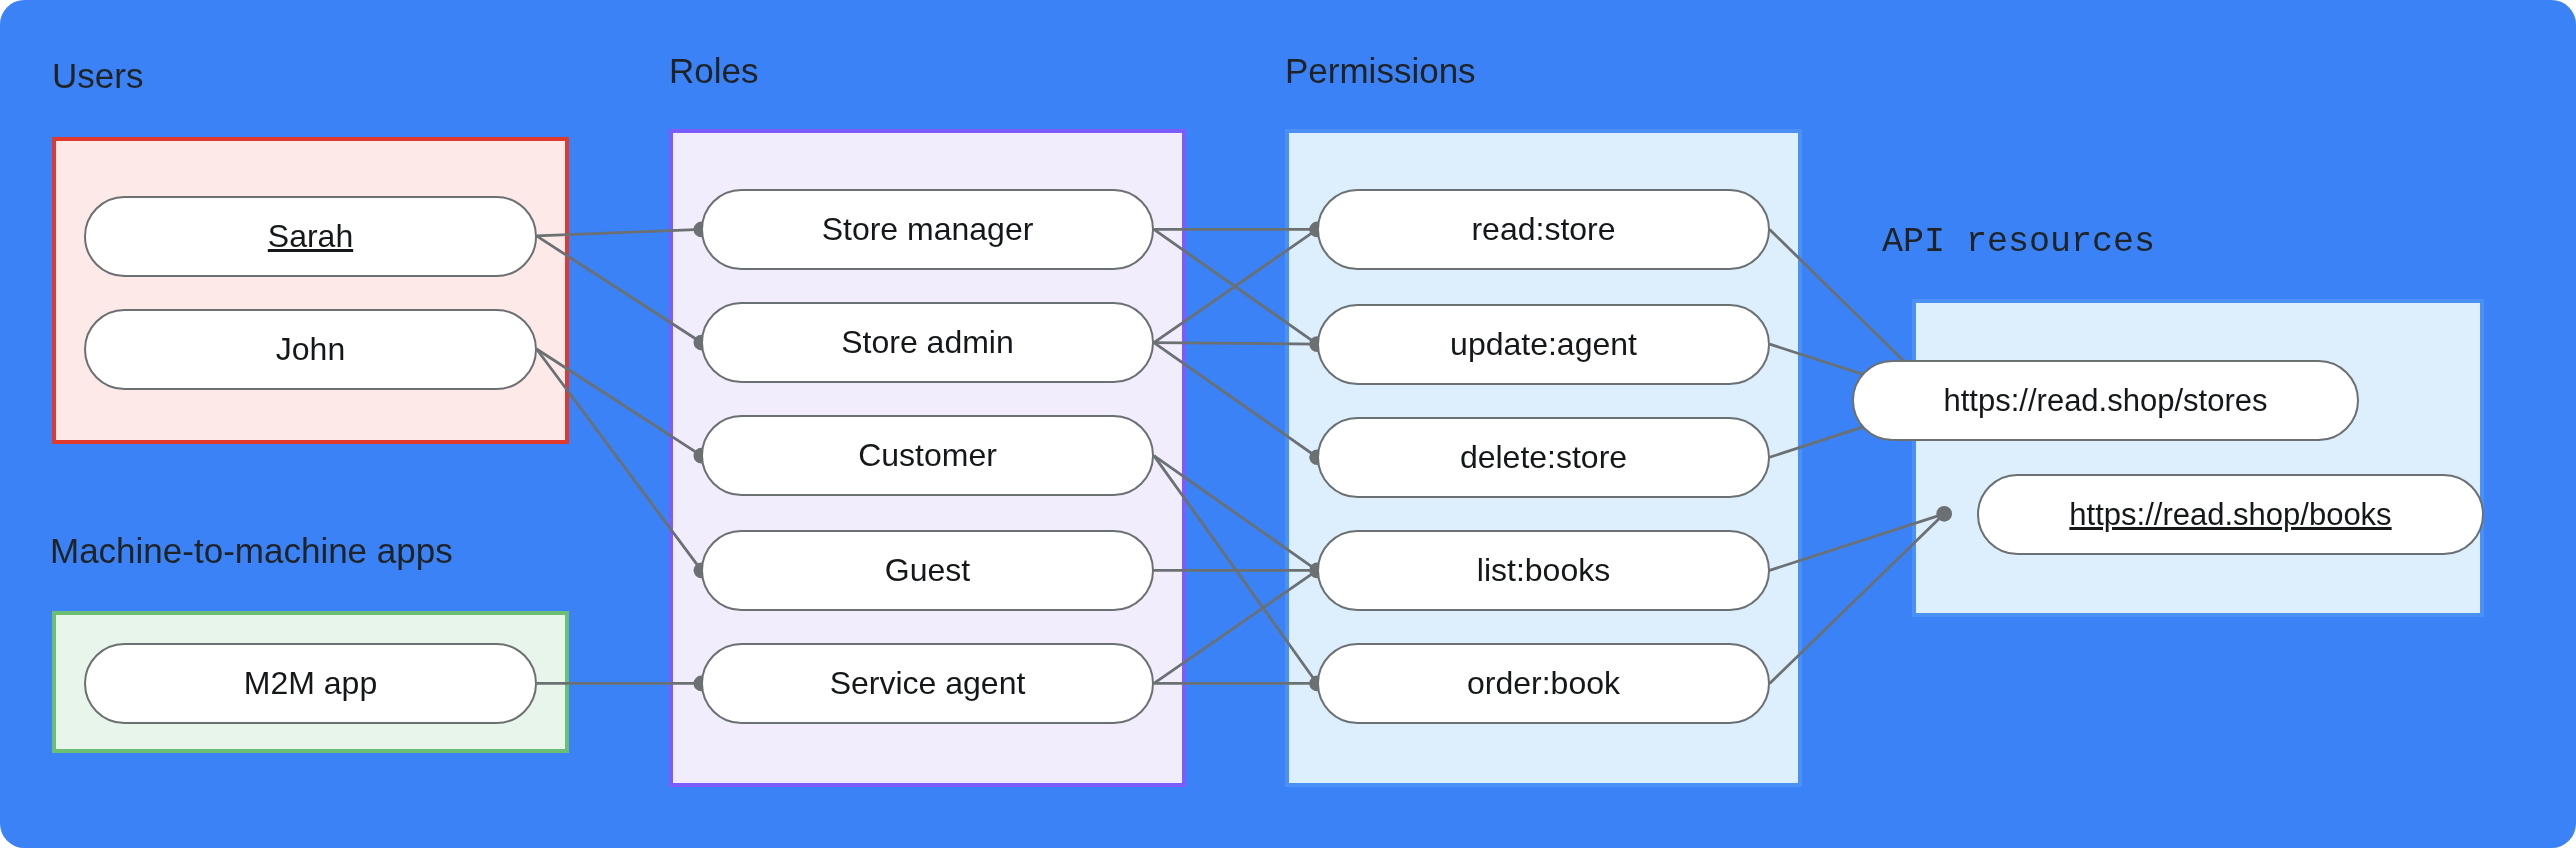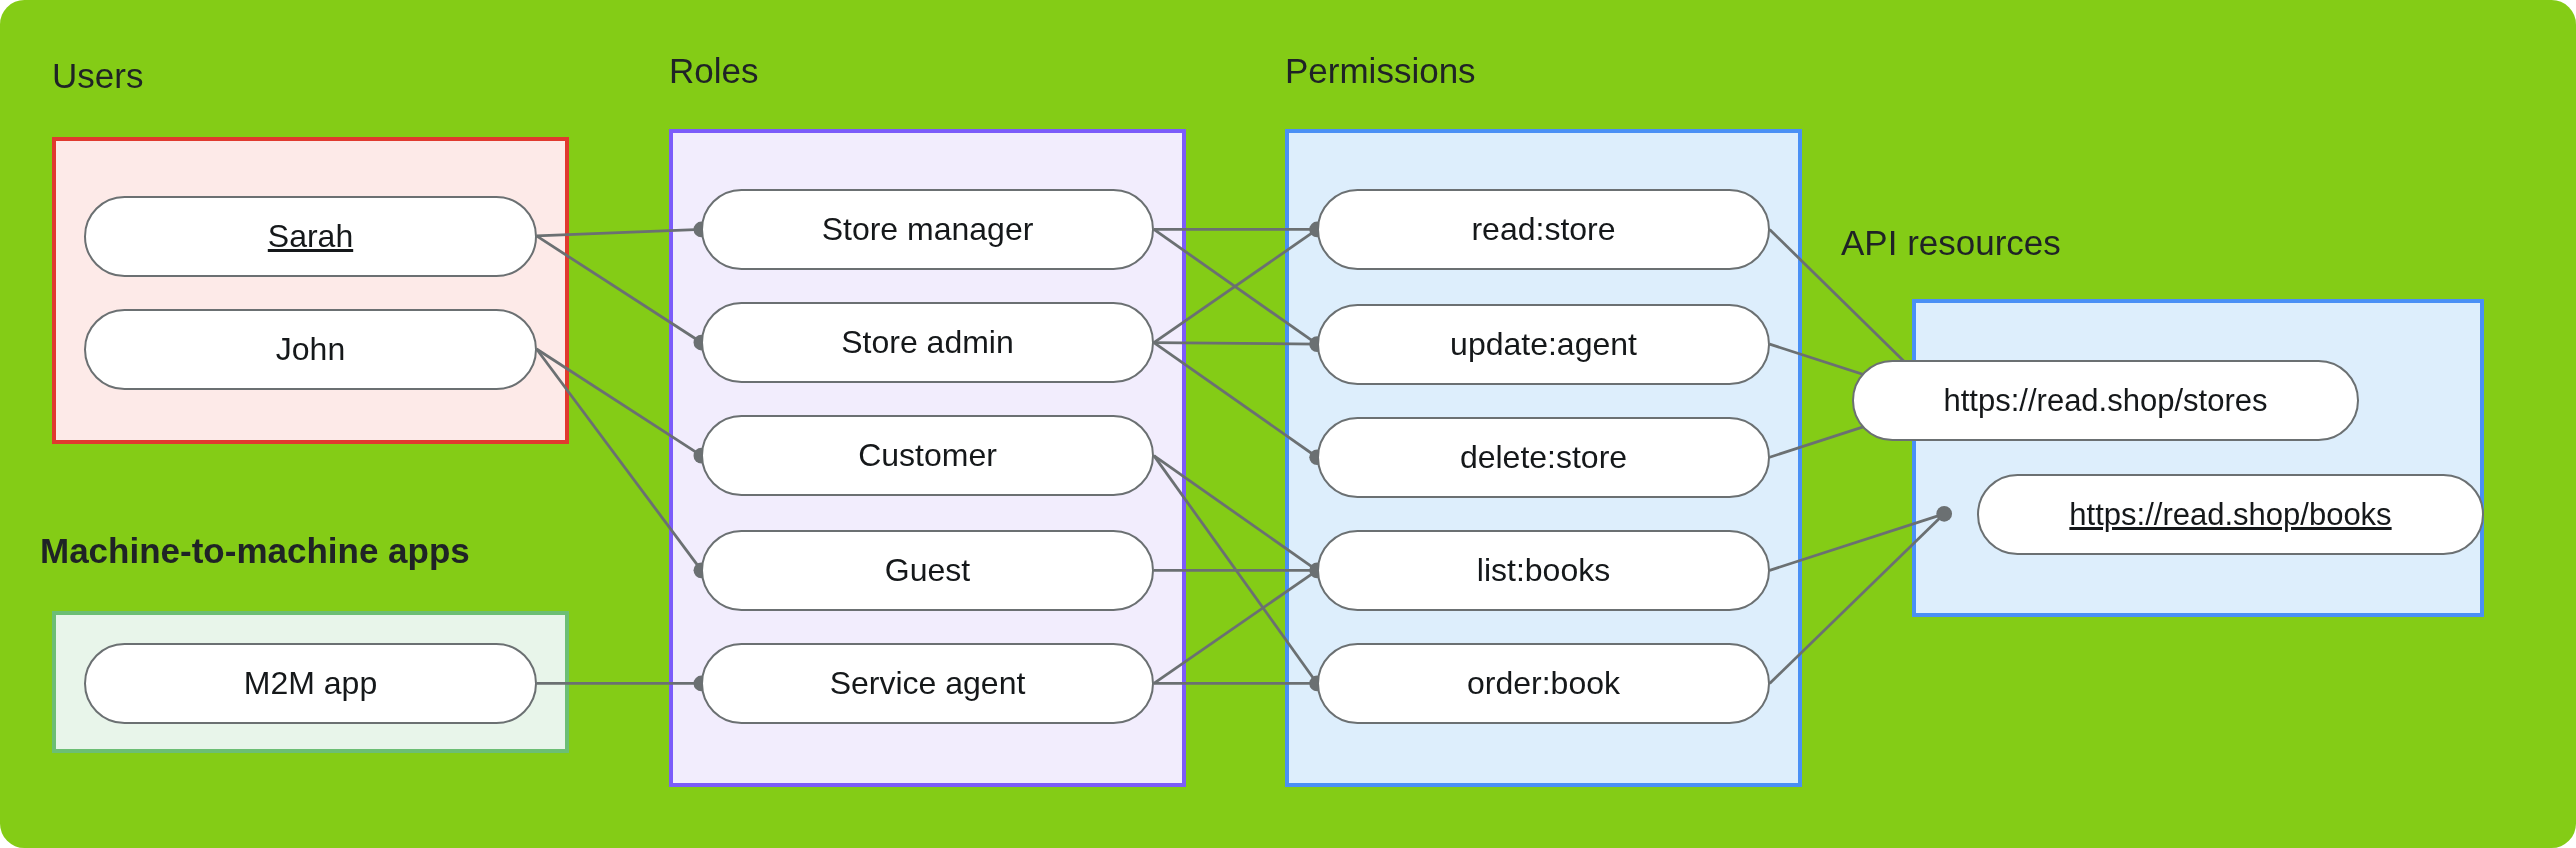--- a/index.html
+++ b/index.html
@@ -6,21 +6,21 @@
   html,body{margin:0;padding:0;}
   body{
     width:2576px;height:848px;
     background:#ffffff;
     font-family:"Liberation Sans","DejaVu Sans",sans-serif;
     overflow:hidden;
   }
   #canvas{
     position:relative;
     width:2576px;height:848px;
-    background:#84cc16;
+    background:#3b82f6;
     border-radius:24.4px;
     overflow:hidden;
   }
   .group-label{
     position:absolute;
     font-size:35px;
     color:#1f2326;
     white-space:nowrap;
     line-height:1;
   }
@@ -91,36 +91,36 @@
       <circle cx="1509.38" cy="653.7560000000001" r="9" fill="#6b7072"></circle>
       <circle cx="1509.38" cy="783.3960000000001" r="9" fill="#6b7072"></circle>
       <circle cx="2227.956" cy="459.29600000000005" r="9" fill="#6b7072"></circle>
       <circle cx="2227.956" cy="588.936" r="9" fill="#6b7072"></circle>
     </svg>
   <div id="groups-layer">
       <div class="group-label" style="left: 52px; top: 58px;">Users</div>
       <div class="container" style="left: 52px; top: 137px; width: 517px; height: 307px; border-color: rgb(224, 58, 47); background: rgb(253, 234, 232);"></div>
       <div class="node" style="left: 84px; top: 196px; width: 453px; height: 81px; text-decoration: underline;">Sarah</div>
       <div class="node" style="left: 84px; top: 309px; width: 453px; height: 81px;">John</div>
-      <div class="group-label" style="left: 40px; top: 533px; font-weight: bold;">Machine-to-machine apps</div>
+      <div class="group-label" style="left: 50px; top: 533px;">Machine-to-machine apps</div>
       <div class="container" style="left: 52px; top: 611px; width: 517px; height: 142px; border-color: rgb(108, 190, 116); background: rgb(232, 245, 234);"></div>
       <div class="node" style="left: 84px; top: 643px; width: 453px; height: 81px;">M2M app</div>
       <div class="group-label" style="left: 669px; top: 53px;">Roles</div>
       <div class="container" style="left: 669px; top: 129px; width: 517px; height: 658px; border-color: rgb(124, 92, 250); background: rgb(242, 237, 253);"></div>
       <div class="node" style="left: 701px; top: 189px; width: 453px; height: 81px;">Store manager</div>
       <div class="node" style="left: 701px; top: 302px; width: 453px; height: 81px;">Store admin</div>
       <div class="node" style="left: 701px; top: 415px; width: 453px; height: 81px;">Customer</div>
       <div class="node" style="left: 701px; top: 530px; width: 453px; height: 81px;">Guest</div>
       <div class="node" style="left: 701px; top: 643px; width: 453px; height: 81px;">Service agent</div>
       <div class="group-label" style="left: 1285px; top: 53px;">Permissions</div>
       <div class="container" style="left: 1285px; top: 129px; width: 517px; height: 658px; border-color: rgb(74, 144, 245); background: rgb(221, 238, 252);"></div>
       <div class="node" style="left: 1317px; top: 189px; width: 453px; height: 81px;">read:store</div>
       <div class="node" style="left: 1317px; top: 304px; width: 453px; height: 81px;">update:agent</div>
       <div class="node" style="left: 1317px; top: 417px; width: 453px; height: 81px;">delete:store</div>
       <div class="node" style="left: 1317px; top: 530px; width: 453px; height: 81px;">list:books</div>
       <div class="node" style="left: 1317px; top: 643px; width: 453px; height: 81px;">order:book</div>
-      <div class="group-label" style="left: 1841px; top: 225px;">API resources</div>
+      <div class="group-label" style="left: 1882px; top: 225px; font-family: Liberation Mono, monospace;">API resources</div>
       <div class="container" style="left: 1912px; top: 299px; width: 572px; height: 318px; border-color: rgb(74, 144, 245); background: rgb(221, 238, 252);"></div>
       <div class="node wide" style="left: 1852px; top: 360px; width: 507px; height: 81px;">https://read.shop/stores</div>
       <div class="node wide" style="left: 1977px; top: 474px; width: 507px; height: 81px; text-decoration: underline;">https://read.shop/books</div>
     </div>
 </div>
 
 
 </body></html>

